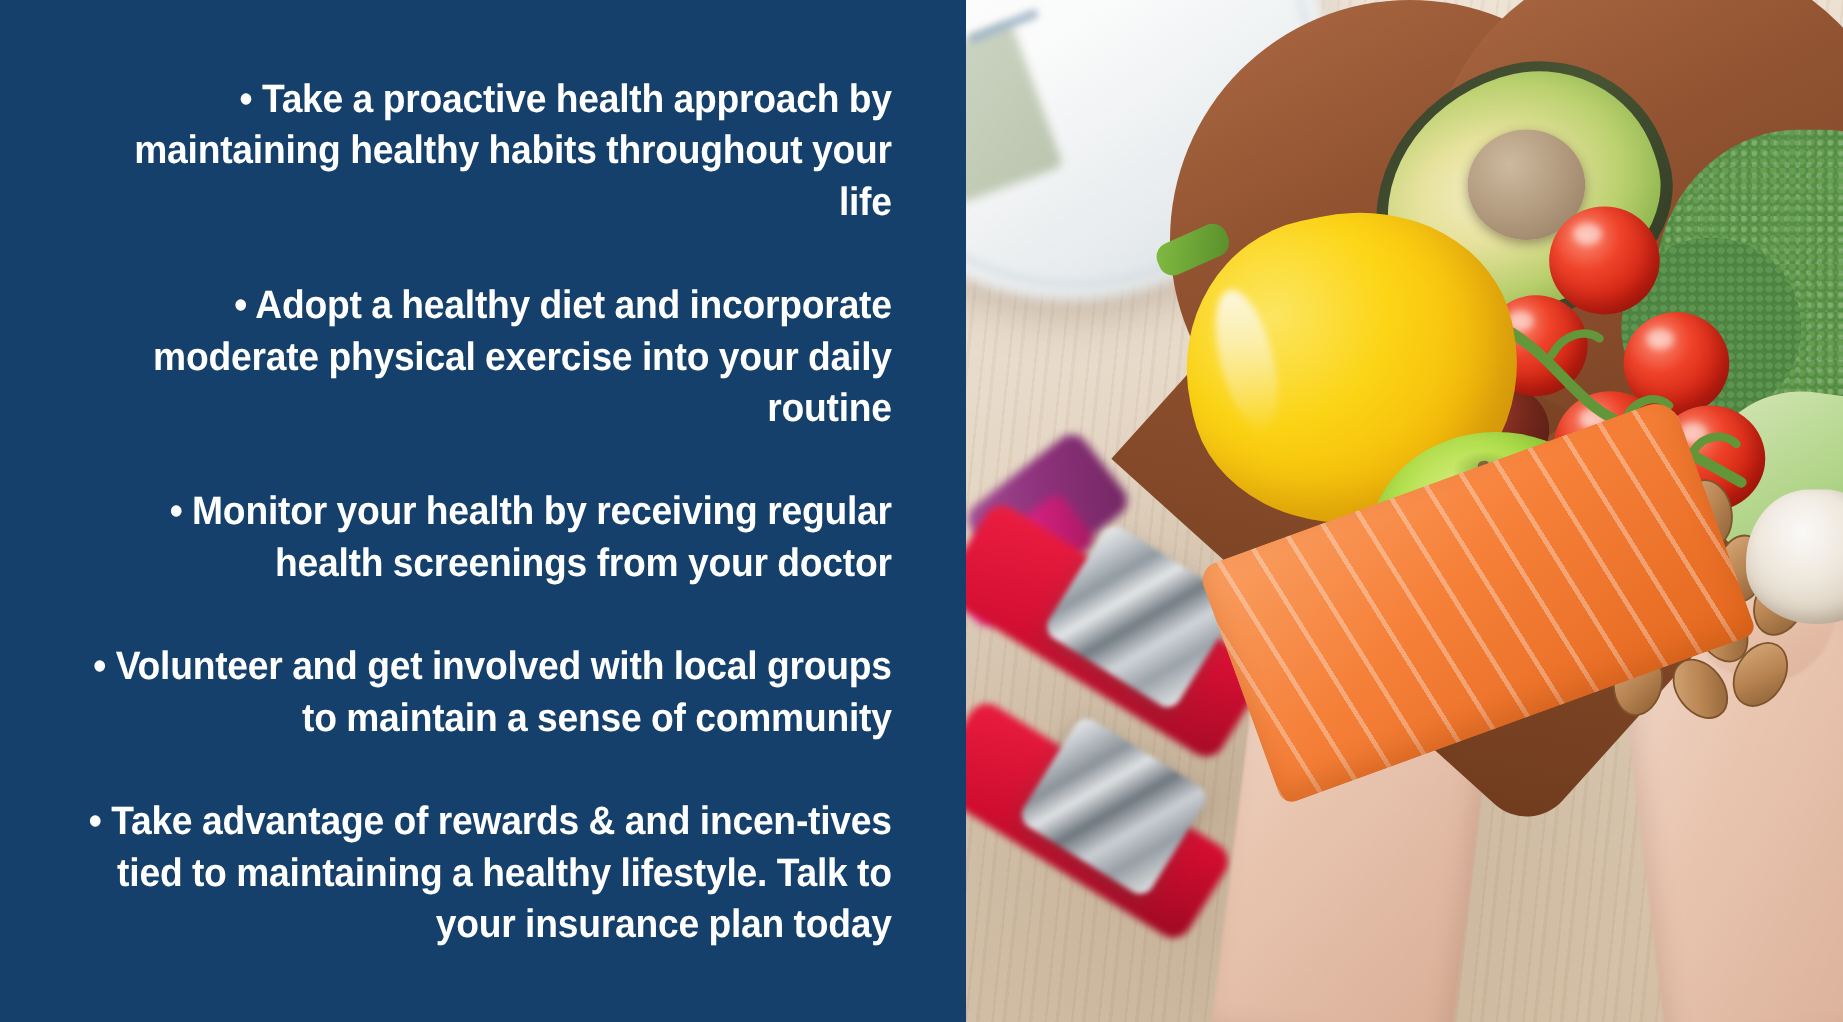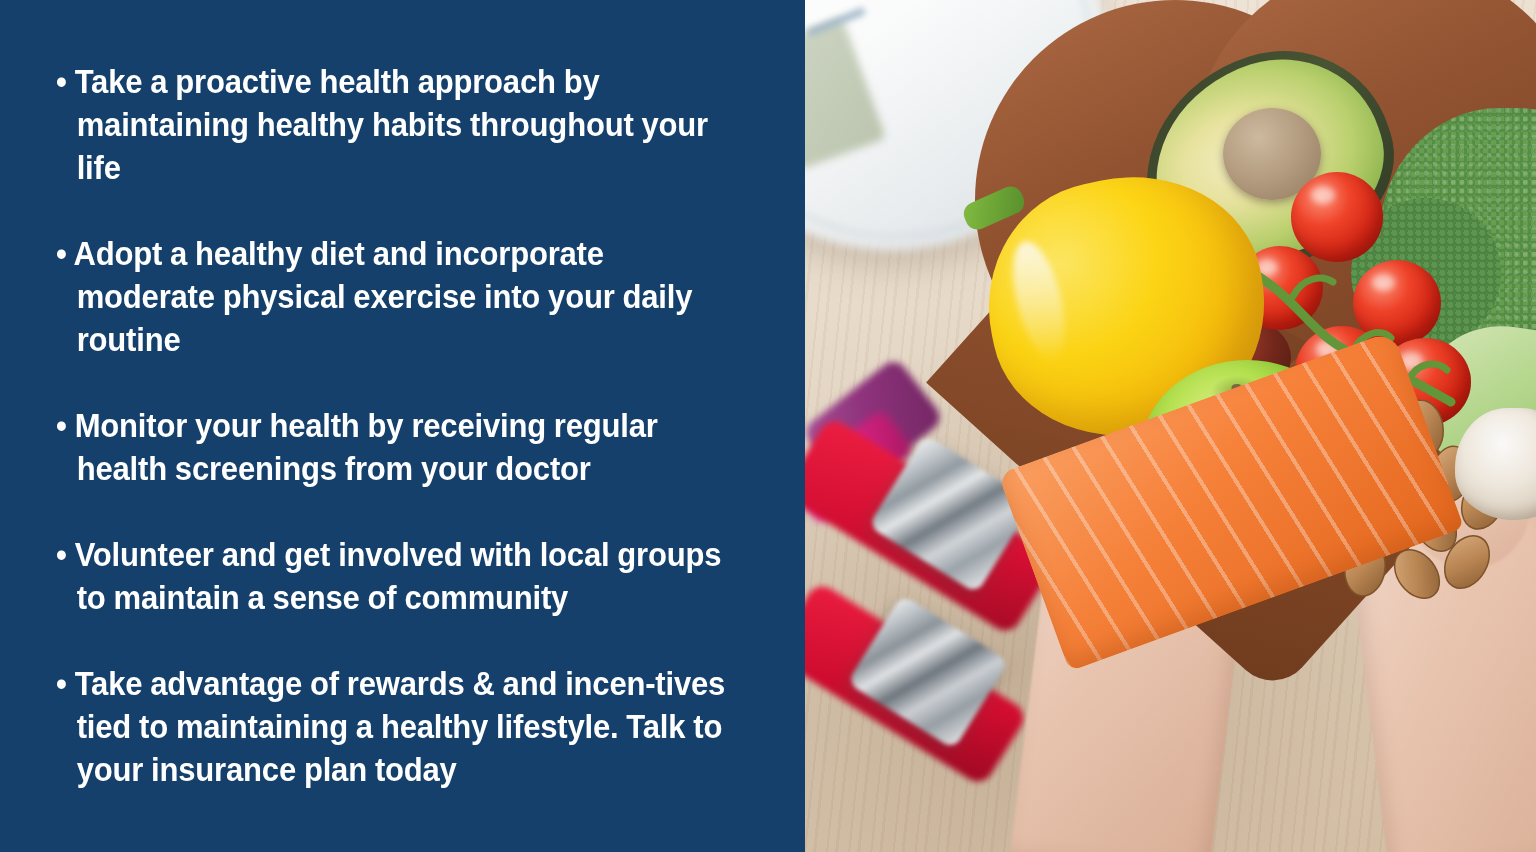--- a/index.html
+++ b/index.html
@@ -27,20 +27,21 @@
     background: #14406b;
     flex: 0 0 805px;
     box-sizing: border-box;
     padding: 60px 18px 40px 56px;
     overflow: hidden;
   }
   .bullet-list {
     list-style: none;
     margin: 0;
     padding: 0;
+    text-align: right;
   }
   .bullet-item {
     color: #ffffff;
     font-family: "Liberation Sans", sans-serif;
     font-size: 33px;
     font-weight: bold;
     line-height: 43px;
     letter-spacing: -0.2px;
     margin: 0 0 43px 0;
     max-width: 735px;

